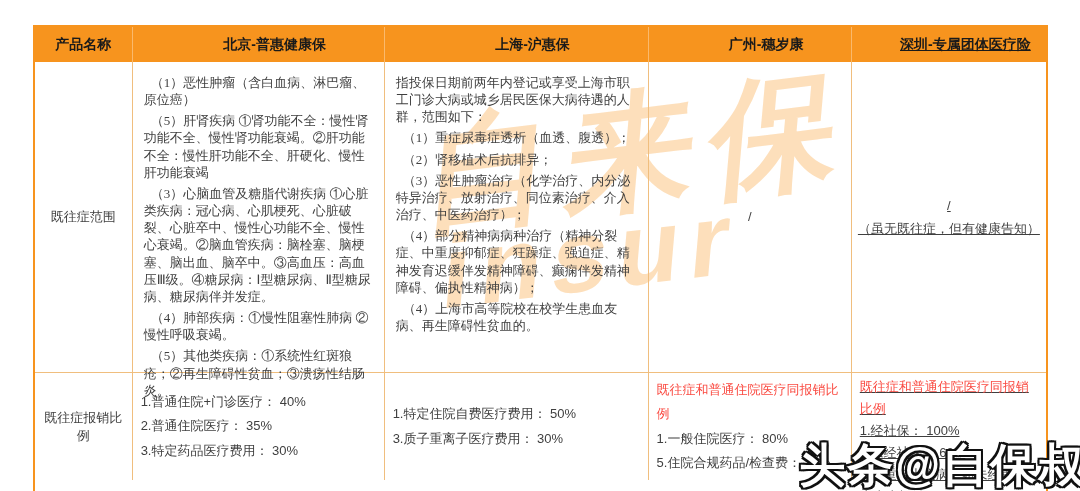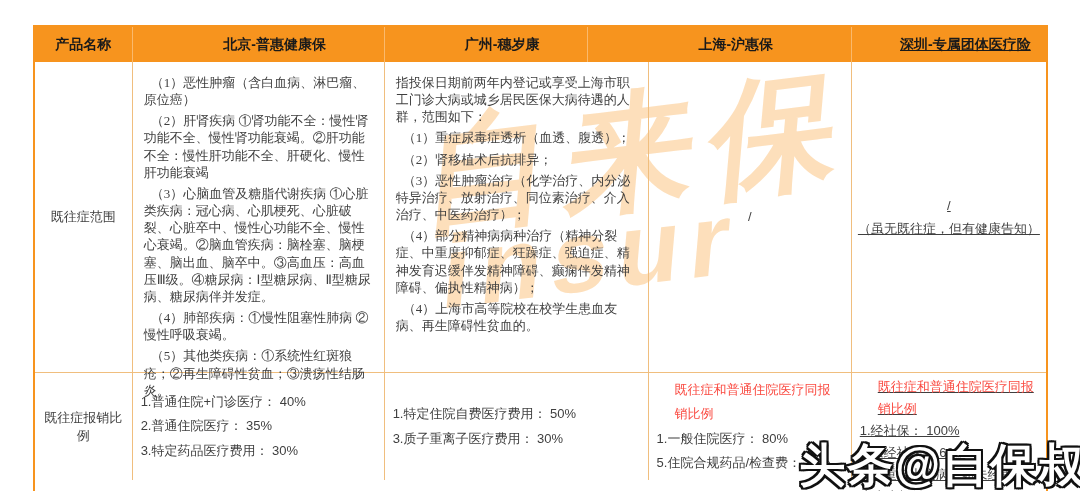--- a/index.html
+++ b/index.html
@@ -48,48 +48,48 @@
   .cell { height:100%; }
   .cell + .cell { border-left:1px solid #F0BE7E; }
 
   .label-cell { display:flex; align-items:center; justify-content:center; text-align:center; padding:0 6px; }
   .text-cell { padding:8px 7px 6px 7px; line-height:1.32; }
   .text-cell p { margin:4px;font-family:Liberation Serif, serif; }
   .p-item { text-indent:7px; }
   .center-cell { display:flex; flex-direction:column; align-items:center; justify-content:center; text-align:center; line-height:1.8; }
   .ratio-cell { display:flex; flex-direction:column; justify-content:center; padding:0 8px; line-height:1.85; }
   .ratio-cell.top { justify-content:flex-start; padding-top:3px; line-height:1.7; }
-  .red-line { color:#FA4B42;margin-left:18px; }
+  .red-line { color:#FA4B42; }
 </style>
 </head>
 <body>
 
 <div class="page">
 
   <div class="wm-center">
     <div class="wm-cn">自来保</div>
     <div class="wm-en">insur</div>
   </div>
 
   <div class="table">
 
     <div class="row thead">
       <div class="hcell c1">产品名称</div>
       <div class="hcell c2">北京-普惠健康保</div>
+      <div class="hcell c3">上海-沪惠保</div>
       <div class="hcell c4">广州-穗岁康</div>
-      <div class="hcell c3">上海-沪惠保</div>
       <div class="hcell c5">深圳-专属团体医疗险</div>
     </div>
 
     <div class="row body-row1">
       <div class="cell c1 label-cell">既往症范围</div>
 
       <div class="cell c2 text-cell">
         <p class="p-item">（1）恶性肿瘤（含白血病、淋巴瘤、原位癌）</p>
-        <p class="p-item">（2）肝肾疾病 ①肾功能不全：慢性肾功能不全、慢性肾功能衰竭。②肝功能不全：慢性肝功能不全、肝硬化、慢性肝功能衰竭</p>
+        <p class="p-item">（5）肝肾疾病 ①肾功能不全：慢性肾功能不全、慢性肾功能衰竭。②肝功能不全：慢性肝功能不全、肝硬化、慢性肝功能衰竭</p>
         <p class="p-item">（3）心脑血管及糖脂代谢疾病 ①心脏类疾病：冠心病、心肌梗死、心脏破裂、心脏卒中、慢性心功能不全、慢性心衰竭。②脑血管疾病：脑栓塞、脑梗塞、脑出血、脑卒中。③高血压：高血压Ⅲ级。④糖尿病：Ⅰ型糖尿病、Ⅱ型糖尿病、糖尿病伴并发症。</p>
         <p class="p-item">（4）肺部疾病：①慢性阻塞性肺病 ②慢性呼吸衰竭。</p>
         <p class="p-item">（5）其他类疾病：①系统性红斑狼疮；②再生障碍性贫血；③溃疡性结肠炎。</p>
       </div>
 
       <div class="cell c3 text-cell">
         <p>指投保日期前两年内登记或享受上海市职工门诊大病或城乡居民医保大病待遇的人群，范围如下：</p>
         <p class="p-item">（1）重症尿毒症透析（血透、腹透）；</p>
         <p class="p-item">（2）肾移植术后抗排异；</p>
         <p class="p-item">（3）恶性肿瘤治疗（化学治疗、内分泌特异治疗、放射治疗、同位素治疗、介入治疗、中医药治疗）；</p>

